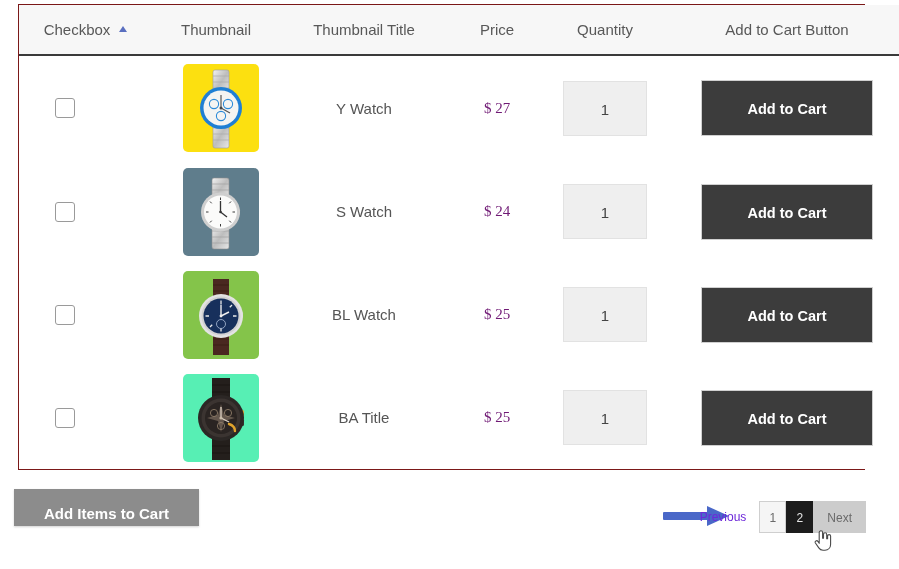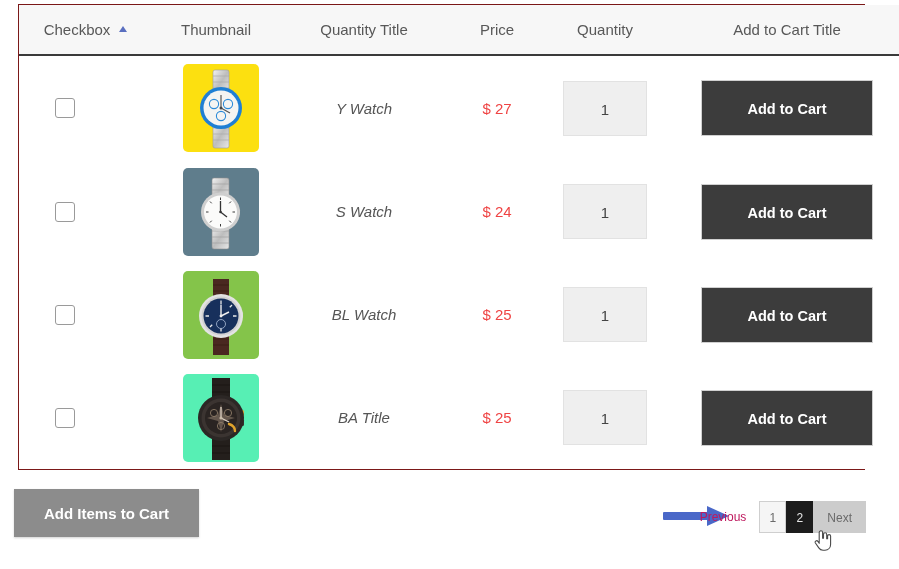--- a/index.html
+++ b/index.html
@@ -107,27 +107,27 @@
     vertical-align: middle;
     margin-left: 10px;
   }
   .thumb svg { display: block; width: 100%; height: 100%; }
 
   .vtitle {
     font-size: 15px;
     color: #555555;
     text-align: left;
     padding-left: 14px;
-    font-style: italic;
   }
   .vprice {
     font-size: 15px;
-    color: #ef4444;
+    color: #701a75;
     text-align: left;
     padding-left: 10px;
+    font-family: Liberation Serif, serif;
   }
   .qty-box {
     display: inline-block;
     width: 84px;
     height: 55px;
     line-height: 55px;
     background: #efefef;
     border: 1px solid #e2e2e2;
     box-sizing: border-box;
     font-size: 15px;
@@ -150,21 +150,21 @@
     vertical-align: middle;
     cursor: pointer;
   }
 
   
   .add-items-btn {
     position: absolute;
     left: 14px;
     top: 489px;
     width: 185px;
-    height: 48px;
+    height: 37px;
     line-height: 50px;
     background: #8c8c8c;
     color: #ffffff;
     font-size: 15px;
     font-weight: bold;
     text-align: center;
     cursor: pointer;
     box-shadow: 0 1px 2px rgba(0,0,0,0.18);
   }
 
@@ -178,21 +178,21 @@
   }
   .arrow-anno {
     position: absolute;
     left: 663px;
     top: 505px;
     width: 66px;
     height: 22px;
   }
   .pg-prev {
     font-size: 12px;
-    color: #be185d;
+    color: #6d28d9;
     margin-right: 13px;
     cursor: pointer;
   }
   .pg-num {
     width: 27px;
     height: 32px;
     line-height: 32px;
     text-align: center;
     font-size: 12px;
     color: #6a6a6a;
@@ -241,36 +241,36 @@
               <span class="sort-caret"></span>
             </span>
           </th>
           <th class="col-thumb">
             <span class="th-inner">
               <span>Thumbnail</span>
             </span>
           </th>
           <th class="col-title">
             <span class="th-inner">
-              <span>Quantity Title</span>
+              <span>Thumbnail Title</span>
             </span>
           </th>
           <th class="col-price">
             <span class="th-inner">
               <span>Price</span>
             </span>
           </th>
           <th class="col-qty">
             <span class="th-inner">
               <span>Quantity</span>
             </span>
           </th>
           <th class="col-atc">
             <span class="th-inner">
-              <span>Add to Cart Title</span>
+              <span>Add to Cart Button</span>
             </span>
           </th>
         </tr>
       </thead>
       <tbody id="tbody">
           <tr>
             <td><span class="cb"></span></td>
             <td><span class="thumb" style="background:#fce010"><svg viewBox="0 0 76 88">
                   <defs>
                     <linearGradient id="g24" x1="0" y1="0" x2="1" y2="1">

